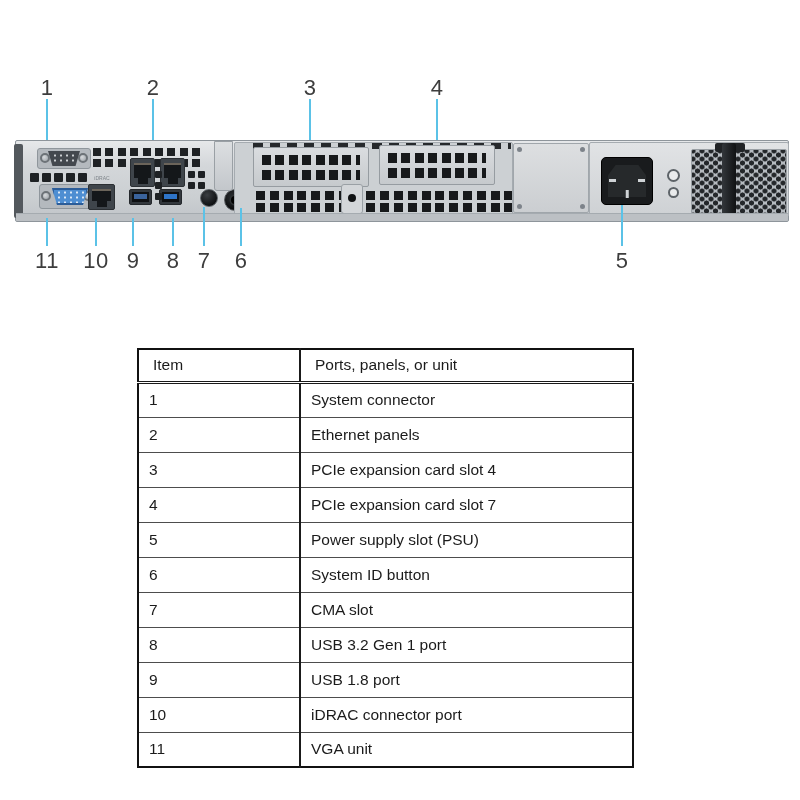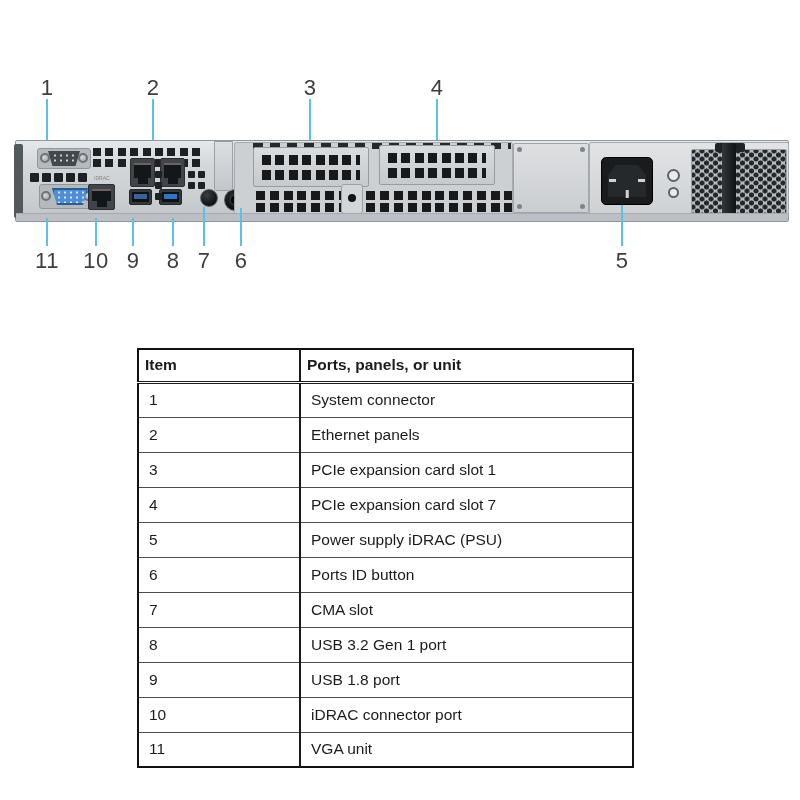--- a/index.html
+++ b/index.html
@@ -99,21 +99,21 @@
       background-image:radial-gradient(circle,#24272a 2.3px, transparent 2.8px),
                        radial-gradient(circle,#24272a 2.3px, transparent 2.8px);
       background-size:9px 8px; background-position:1px 1px, 5.5px 5px; }
   .psu-latch-bar { left:699px; top:2px; width:30px; height:9px; background:#202326; border-radius:2px; }
   .psu-latch-grip { left:706px; top:2px; width:14px; height:72px; border-radius:3px;
       background:linear-gradient(90deg,#33373b,#101214); }
 
   
   .ports-table { position:absolute; left:137px; top:348px; width:497px; border-collapse:collapse;
                  border:2.5px solid #111; font-size:15.5px; color:#1b1b1b; }
-  .ports-table th { font-weight:bold; text-align:left; height:33px; padding:0 6px;
+  .ports-table th { font-weight:normal; text-align:left; height:33px; padding:0 14px;
                  border-bottom:3px double #1a1a1a; }
   .ports-table td { height:35px; padding:0 10px; }
   .ports-table tr + tr td { border-top:1.5px solid #4d4d4d; }
   .ports-table th:first-child, .ports-table td:first-child { border-right:2px solid #1a1a1a; width:162px; }
 </style>
 </head>
 <body>
 
 <div class="page">
 
@@ -258,33 +258,33 @@
       <tr>
           <td>1</td>
           <td>System connector</td>
         </tr>
       <tr>
           <td>2</td>
           <td>Ethernet panels</td>
         </tr>
       <tr>
           <td>3</td>
-          <td>PCIe expansion card slot 1</td>
+          <td>PCIe expansion card slot 4</td>
         </tr>
       <tr>
           <td>4</td>
           <td>PCIe expansion card slot 7</td>
         </tr>
       <tr>
           <td>5</td>
-          <td>Power supply iDRAC (PSU)</td>
+          <td>Power supply slot (PSU)</td>
         </tr>
       <tr>
           <td>6</td>
-          <td>Ports ID button</td>
+          <td>System ID button</td>
         </tr>
       <tr>
           <td>7</td>
           <td>CMA slot</td>
         </tr>
       <tr>
           <td>8</td>
           <td>USB 3.2 Gen 1 port</td>
         </tr>
       <tr>

